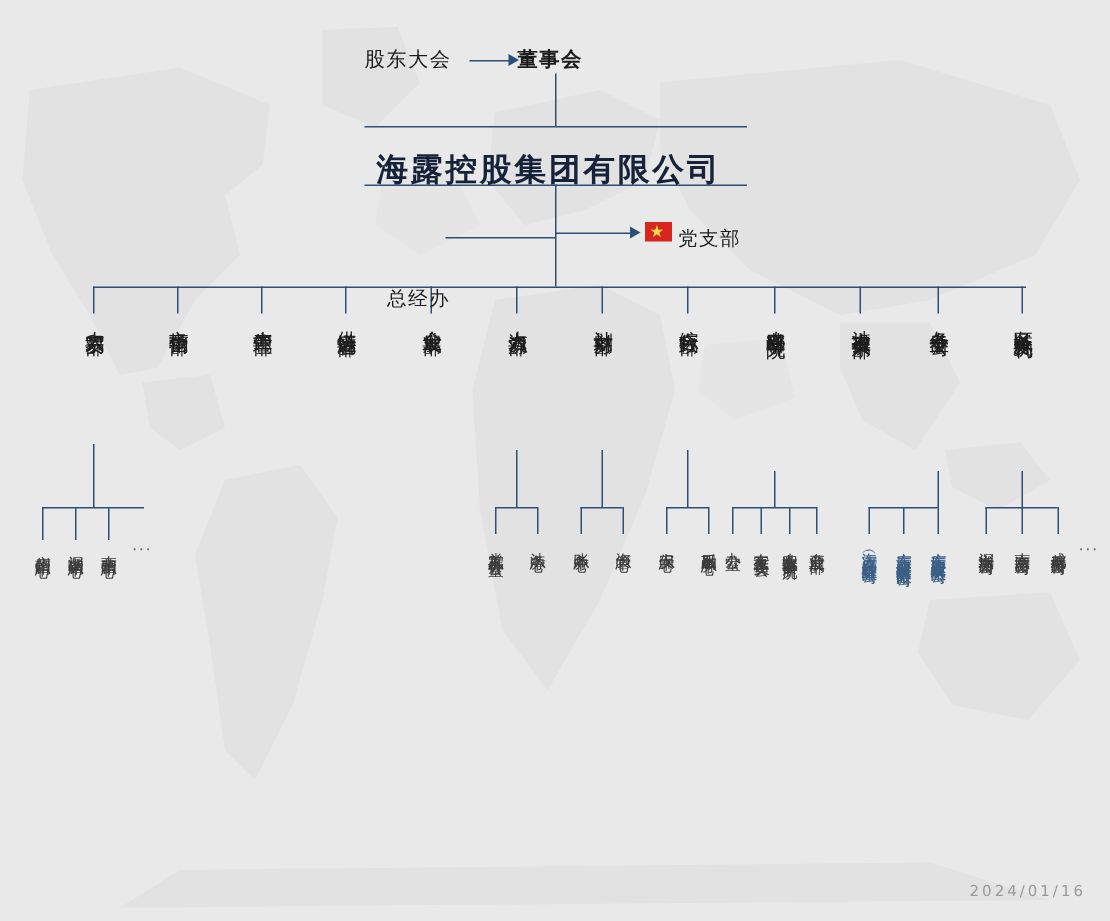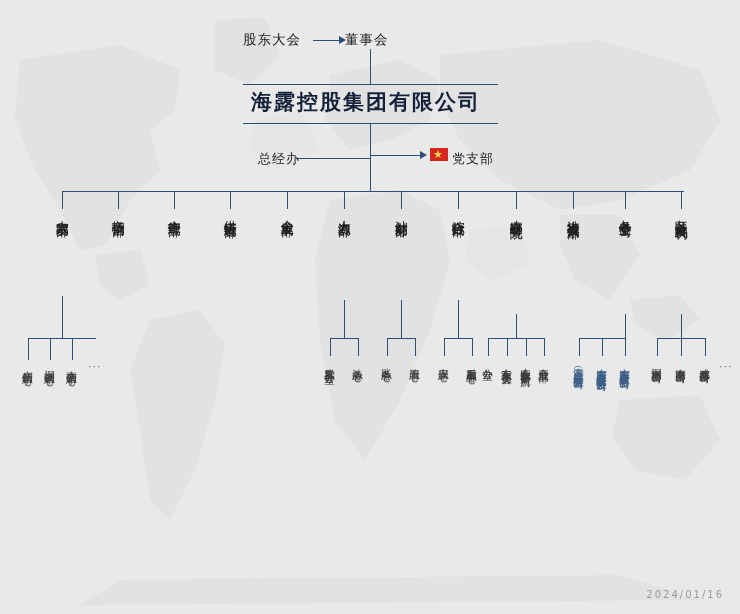--- a/index.html
+++ b/index.html
@@ -53,21 +53,21 @@
   }
   #title{
     position:absolute;
     font-size:21px;
     font-weight:bold;
     letter-spacing:2px;
     color:#15223a;
     white-space:nowrap;
   }
   .toprow{font-size:13.5px;letter-spacing:1px;}
-  .midrow{font-size:13px;letter-spacing:1px;}
+  .midrow{font-size:13px;letter-spacing:1px;margin-top:40px;}
   .party{font-size:13px;letter-spacing:1px;color:#1b1b1b;}
   .arrowline{position:absolute;height:1px;background:#2b4f76;}
   .arrowhead{
     position:absolute;
     width:0;height:0;
     border-top:4px solid transparent;
     border-bottom:4px solid transparent;
     border-left:7px solid #2b4f76;
   }
   .flag{
@@ -204,23 +204,23 @@
     <div class="ln lnv" style="left:681px;top:314px;height:24px;"></div>
     <div class="ln lnh" style="left:657px;top:338px;width:48px;"></div>
     <div class="ln lnv" style="left:657px;top:338px;height:18px;"></div>
     <div class="ln lnv" style="left:681px;top:338px;height:18px;"></div>
     <div class="ln lnv" style="left:705px;top:338px;height:18px;"></div>
   </div>
 
   <div class="layer">
 
     <div class="hnode toprow" style="left:243px;top:31px;">股东大会</div>
-    <div class="hnode toprow" style="left:345px;top:31px;">董事会</div>
-
-    <div id="title" style="left:251px;top:88px;">海露控股集团有限公司</div>
+    <div class="hnode toprow" style="left:345px;top:31px;font-weight:bold;">董事会</div>
+
+    <div id="title" style="left:251px;top:99px;">海露控股集团有限公司</div>
 
     <div class="hnode midrow" style="left:258px;top:150px;">总经办</div>
 
     <div class="flag" style="left:430px;top:148px;">
       <span class="flagglyph" style="left:3px;top:0;">★</span>
     </div>
     <div class="hnode party" style="left:452px;top:150px;">党支部</div>
 
     <div class="vnode lvl1" style="left:55px;top:210px;height:86px;">大宗贸易部</div>
     <div class="vnode lvl1" style="left:111px;top:210px;height:86px;">市场营销部</div>

